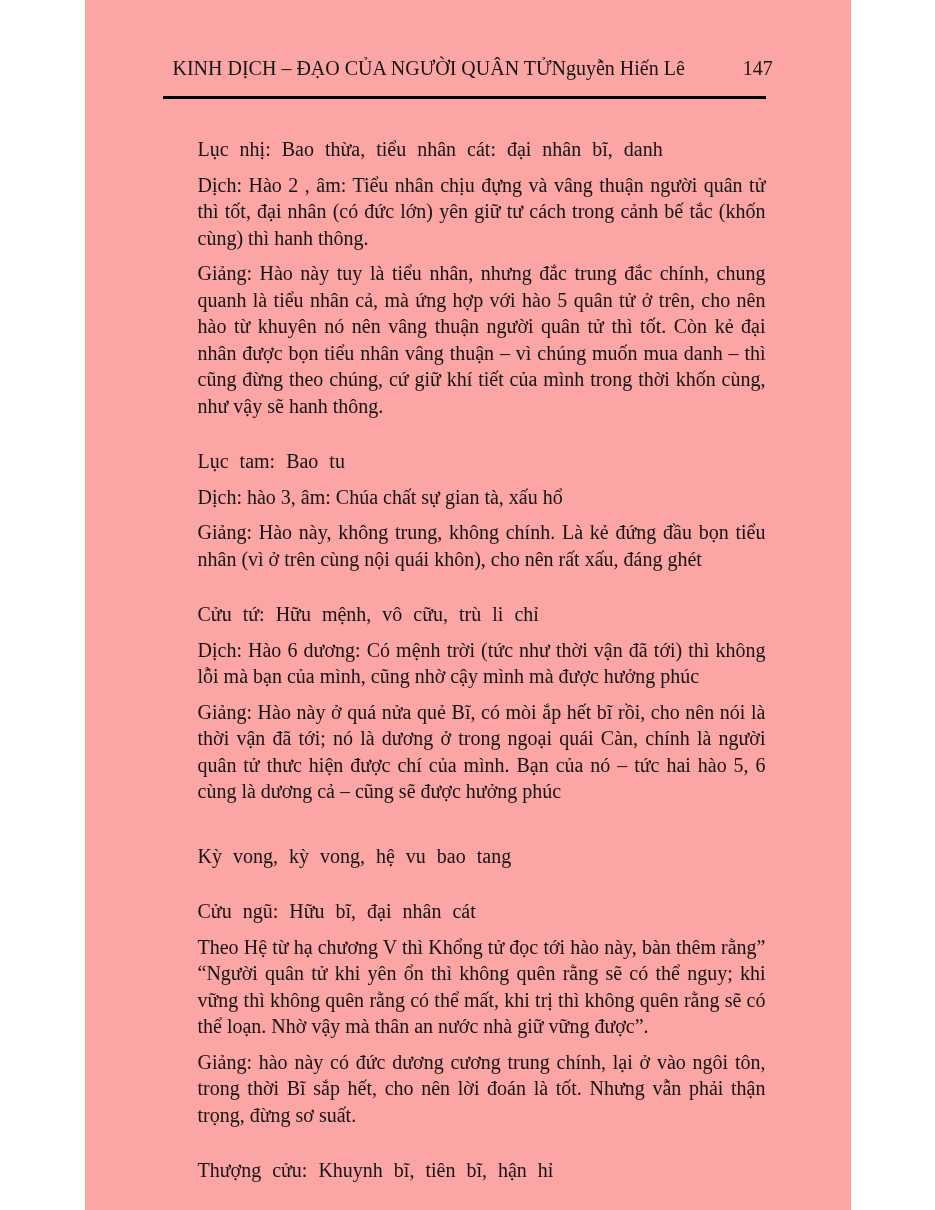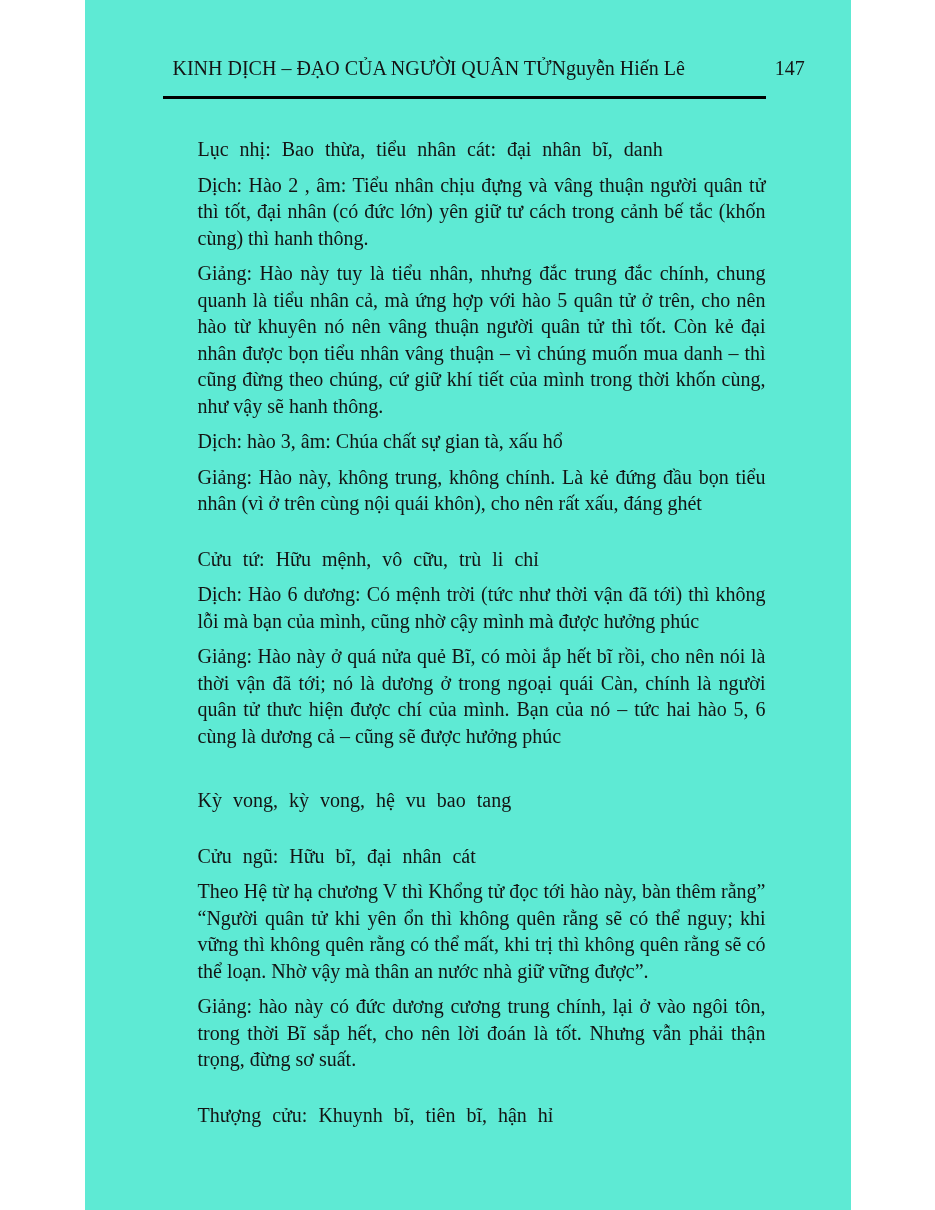--- a/index.html
+++ b/index.html
@@ -1,39 +1,39 @@
 <!DOCTYPE html>
 <html lang="vi"><head>
 <meta charset="utf-8">
 <style>
   html, body { margin: 0; padding: 0; background: #ffffff; }
   .page {
     position: relative;
     width: 766px;
     height: 1210px;
     margin: 0 auto;
-    background: #5eead4;
+    background: #fca5a5;
     color: #141414;
     font-family: "Liberation Serif", "DejaVu Serif", serif;
     overflow: hidden;
     box-sizing: border-box;
   }
   .running-header {
     display: flex;
     justify-content: space-between;
     align-items: baseline;
     padding: 56px 88px 0 88px;
     font-size: 20px;
     line-height: 24px;
     white-space: nowrap;
   }
   .running-header .right-group {
     display: flex;
     align-items: baseline;
-    gap: 90px;
+    gap: 58px;
   }
   .header-rule {
     border: none;
     border-top: 3px solid #000000;
     margin: 16px 85px 0 78px;
   }
   .content {
     padding: 37px 85px 0 113px;
     font-size: 20px;
     line-height: 26.5px;
@@ -60,20 +60,21 @@
       <span>147</span>
     </span>
   </div>
 
   <hr class="header-rule">
 
   <div class="content">
     <p class="head first">Lục nhị: Bao thừa, tiểu nhân cát: đại nhân bĩ, danh</p>
     <p>Dịch: Hào 2 , âm: Tiểu nhân chịu đựng và vâng thuận người quân tử thì tốt, đại nhân (có đức lớn) yên giữ tư cách trong cảnh bế tắc (khốn cùng) thì hanh thông.</p>
     <p>Giảng: Hào này tuy là tiểu nhân, nhưng đắc trung đắc chính, chung quanh là tiểu nhân cả, mà ứng hợp với hào 5 quân tử ở trên, cho nên hào từ khuyên nó nên vâng thuận người quân tử thì tốt. Còn kẻ đại nhân được bọn tiểu nhân vâng thuận – vì chúng muốn mua danh – thì cũng đừng theo chúng, cứ giữ khí tiết của mình trong thời khốn cùng, như vậy sẽ hanh thông.</p>
+    <p class="head">Lục tam: Bao tu</p>
     <p>Dịch: hào 3, âm: Chúa chất sự gian tà, xấu hổ</p>
     <p>Giảng: Hào này, không trung, không chính. Là kẻ đứng đầu bọn tiểu nhân (vì ở trên cùng nội quái khôn), cho nên rất xấu, đáng ghét</p>
     <p class="head">Cửu tứ: Hữu mệnh, vô cữu, trù li chỉ</p>
     <p>Dịch: Hào 6 dương: Có mệnh trời (tức như thời vận đã tới) thì không lỗi mà bạn của mình, cũng nhờ cậy mình mà được hưởng phúc</p>
     <p>Giảng: Hào này ở quá nửa quẻ Bĩ, có mòi ắp hết bĩ rồi, cho nên nói là thời vận đã tới; nó là dương ở trong ngoại quái Càn, chính là người quân tử thưc hiện được chí của mình. Bạn của nó – tức hai hào 5, 6 cùng là dương cả – cũng sẽ được hưởng phúc</p>
     <p class="head extra-gap">Kỳ vong, kỳ vong, hệ vu bao tang</p>
     <p class="head">Cửu ngũ: Hữu bĩ, đại nhân cát</p>
     <p>Theo Hệ từ hạ chương V thì Khổng tử đọc tới hào này, bàn thêm rằng” “Người quân tử khi yên ổn thì không quên rằng sẽ có thể nguy; khi vững thì không quên rằng có thể mất, khi trị thì không quên rằng sẽ có thể loạn. Nhờ vậy mà thân an nước nhà giữ vững được”.</p>
     <p>Giảng: hào này có đức dương cương trung chính, lại ở vào ngôi tôn, trong thời Bĩ sắp hết, cho nên lời đoán là tốt. Nhưng vẫn phải thận trọng, đừng sơ suất.</p>
     <p class="head">Thượng cửu: Khuynh bĩ, tiên bĩ, hận hỉ</p>

